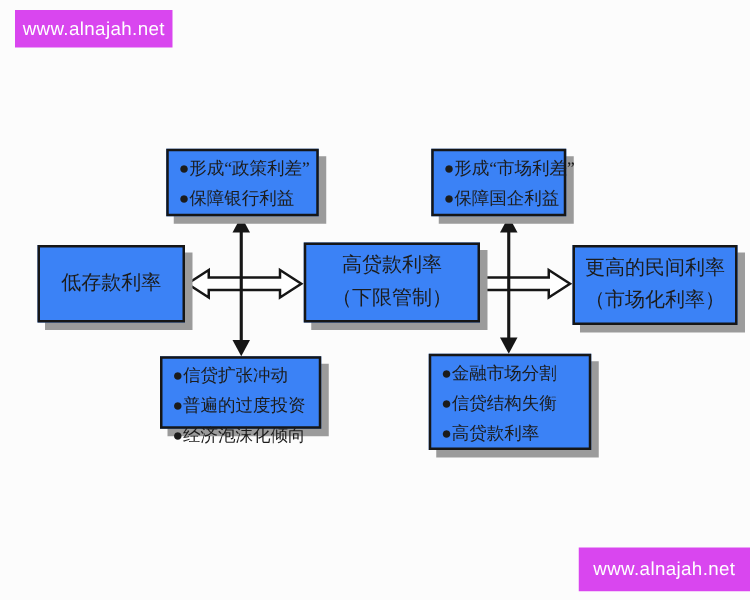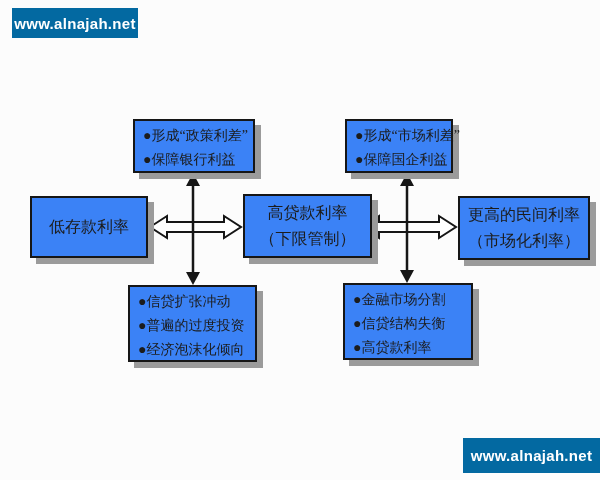--- a/index.html
+++ b/index.html
@@ -7,24 +7,24 @@
     position: relative;
     width: 600px;
     height: 480px;
     background: #fcfcfc;
     overflow: hidden;
     font-family: "Liberation Serif", "DejaVu Serif", serif;
     color: #1c1c1c;
   }
   .watermark {
     position: absolute;
-    background: #0369a1;
+    background: #d946ef;
     color: #ffffff;
     font-family: "Liberation Sans", "DejaVu Sans", sans-serif;
-    font-weight: bold;
+    font-weight: normal;
     font-size: 15px;
     display: flex;
     align-items: center;
     justify-content: center;
     letter-spacing: 0.3px;
   }
   .wm-top-left { left: 12px; top: 8px; width: 126px; height: 30px; }
   .wm-bottom-right { left: 463px; top: 438px; width: 137px; height: 35px; }
   .box {
     position: absolute;
@@ -46,23 +46,23 @@
     padding: 3px 2px 2px 8px;
   }
   .bullet-box .line {
     display: block;
     line-height: 24px;
     white-space: nowrap;
   }
   .box-policy   { left: 133px; top: 119px; width: 122px; height: 54px; }
   .box-market   { left: 345px; top: 119px; width: 108px; height: 54px; }
   .box-deposit  { left: 30px;  top: 196px; width: 118px; height: 62px; }
-  .box-loan     { left: 243px; top: 194px; width: 129px; height: 64px; }
+  .box-loan     { left: 243px; top: 194px; width: 141px; height: 64px; }
   .box-private  { left: 458px; top: 196px; width: 132px; height: 64px; }
-  .box-credit   { left: 128px; top: 285px; width: 129px; height: 77px; }
+  .box-credit   { left: 128px; top: 285px; width: 129px; height: 58px; }
   .box-split    { left: 343px; top: 283px; width: 130px; height: 77px; }
   .arrow-layer {
     position: absolute;
     left: 0; top: 0;
     width: 600px; height: 480px;
     pointer-events: none;
   }
 </style>
 </head>
 <body>

